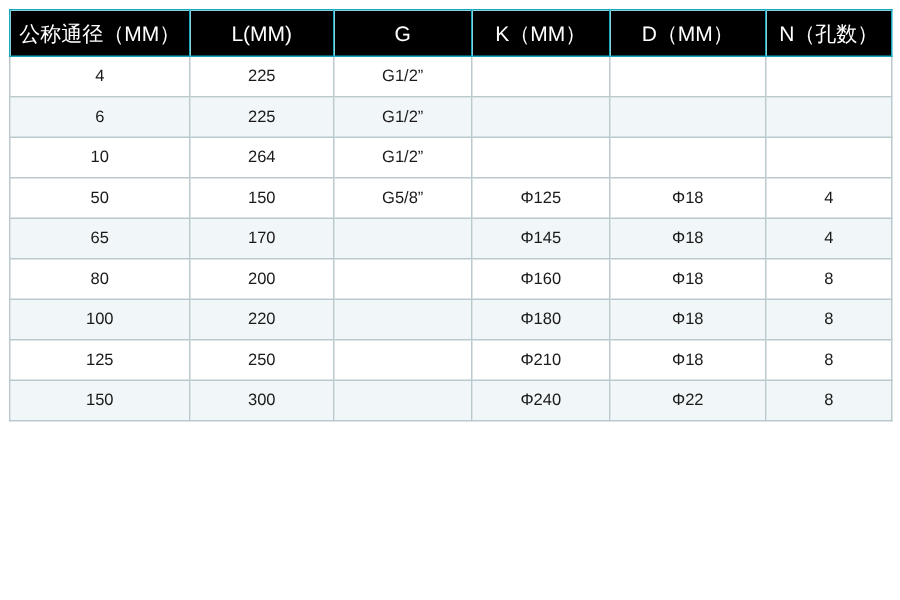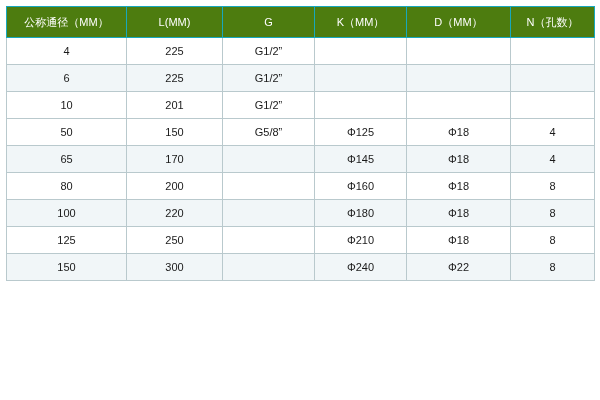--- a/index.html
+++ b/index.html
@@ -30,24 +30,24 @@
     vertical-align: middle;
     font-size: 11px;
     color: #1a1a1a;
     height: 26px;
     line-height: 26px;
     padding: 0 2px;
     overflow: hidden;
     white-space: nowrap;
   }
   table.spec-table thead th {
-    background: #4d7c0f;
+    background: #000000;
     color: #ffffff;
     font-weight: normal;
-    font-size: 11px;
+    font-size: 14px;
     border: 1px solid #17a8bd;
     height: 30px;
     line-height: 30px;
   }
   table.spec-table tbody tr.odd td {
     background: #ffffff;
   }
   table.spec-table tbody tr.even td {
     background: #f1f6f8;
   }
@@ -93,21 +93,21 @@
       <tr class="even">
         <td>6</td>
         <td>225</td>
         <td>G1/2”</td>
         <td></td>
         <td></td>
         <td></td>
       </tr>
       <tr class="odd">
         <td>10</td>
-        <td>201</td>
+        <td>264</td>
         <td>G1/2”</td>
         <td></td>
         <td></td>
         <td></td>
       </tr>
       <tr class="odd">
         <td>50</td>
         <td>150</td>
         <td>G5/8”</td>
         <td>Φ125</td>

